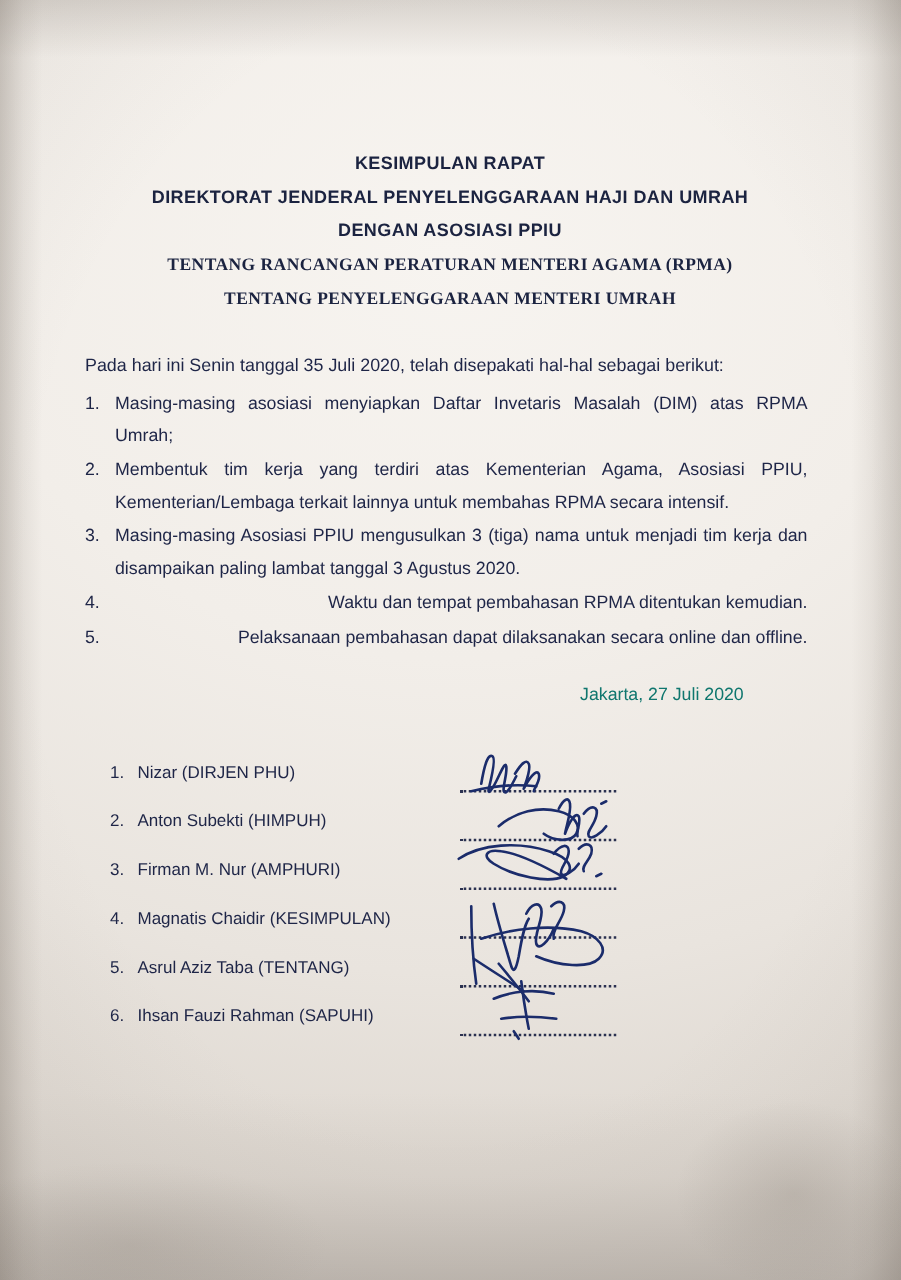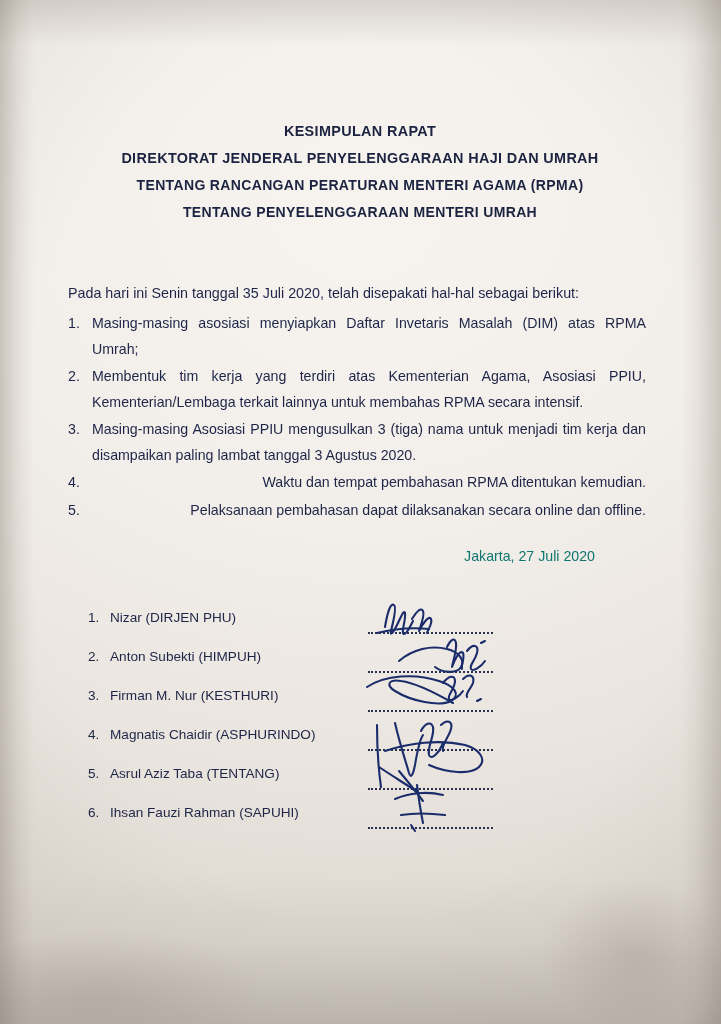--- a/index.html
+++ b/index.html
@@ -68,21 +68,21 @@
     text-align: center;
     color: #1b2340;
   }
   .title-line {
     font-weight: bold;
     font-size: 14.4px;
     letter-spacing: 0.35px;
     line-height: 27px;
     white-space: nowrap;
   }
-  .title-line.sm { font-size: 14px; }
+  .title-line.sm { font-size: 14px; font-family: Liberation Serif, serif; }
 
   .intro {
     position: absolute;
     left: 68px;
     top: 283px;
     width: 580px;
     font-size: 14.3px;
     color: #1e2547;
     line-height: 20px;
   }
@@ -187,20 +187,21 @@
 <div class="shadow-right"></div>
 <div class="shadow-bottom"></div>
 <div class="smudge-a"></div>
 <div class="smudge-b"></div>
 
 <div class="content">
 
   <div class="title-block">
     <div class="title-line">KESIMPULAN RAPAT</div>
     <div class="title-line">DIREKTORAT JENDERAL PENYELENGGARAAN HAJI DAN UMRAH</div>
+    <div class="title-line">DENGAN ASOSIASI PPIU</div>
     <div class="title-line sm">TENTANG RANCANGAN PERATURAN MENTERI AGAMA (RPMA)</div>
     <div class="title-line sm">TENTANG PENYELENGGARAAN MENTERI UMRAH</div>
   </div>
 
   <div class="intro">Pada hari ini Senin tanggal 35 Juli 2020, telah disepakati hal-hal sebagai berikut:</div>
 
   <div class="list">
     <div class="item">
       <span class="num">1.</span>
       <span class="txt">Masing-masing asosiasi menyiapkan Daftar Invetaris Masalah (DIM) atas RPMA Umrah;</span>
@@ -229,25 +230,25 @@
     <div class="signer">
       <span class="num">1.</span>
       <span class="name">Nizar (DIRJEN PHU)</span>
     </div>
     <div class="signer">
       <span class="num">2.</span>
       <span class="name">Anton Subekti (HIMPUH)</span>
     </div>
     <div class="signer">
       <span class="num">3.</span>
-      <span class="name">Firman M. Nur (KESTHURI)</span>
+      <span class="name">Firman M. Nur (AMPHURI)</span>
     </div>
     <div class="signer">
       <span class="num">4.</span>
-      <span class="name">Magnatis Chaidir (ASPHURINDO)</span>
+      <span class="name">Magnatis Chaidir (KESIMPULAN)</span>
     </div>
     <div class="signer">
       <span class="num">5.</span>
       <span class="name">Asrul Aziz Taba (TENTANG)</span>
     </div>
     <div class="signer">
       <span class="num">6.</span>
       <span class="name">Ihsan Fauzi Rahman (SAPUHI)</span>
     </div>
   </div>

